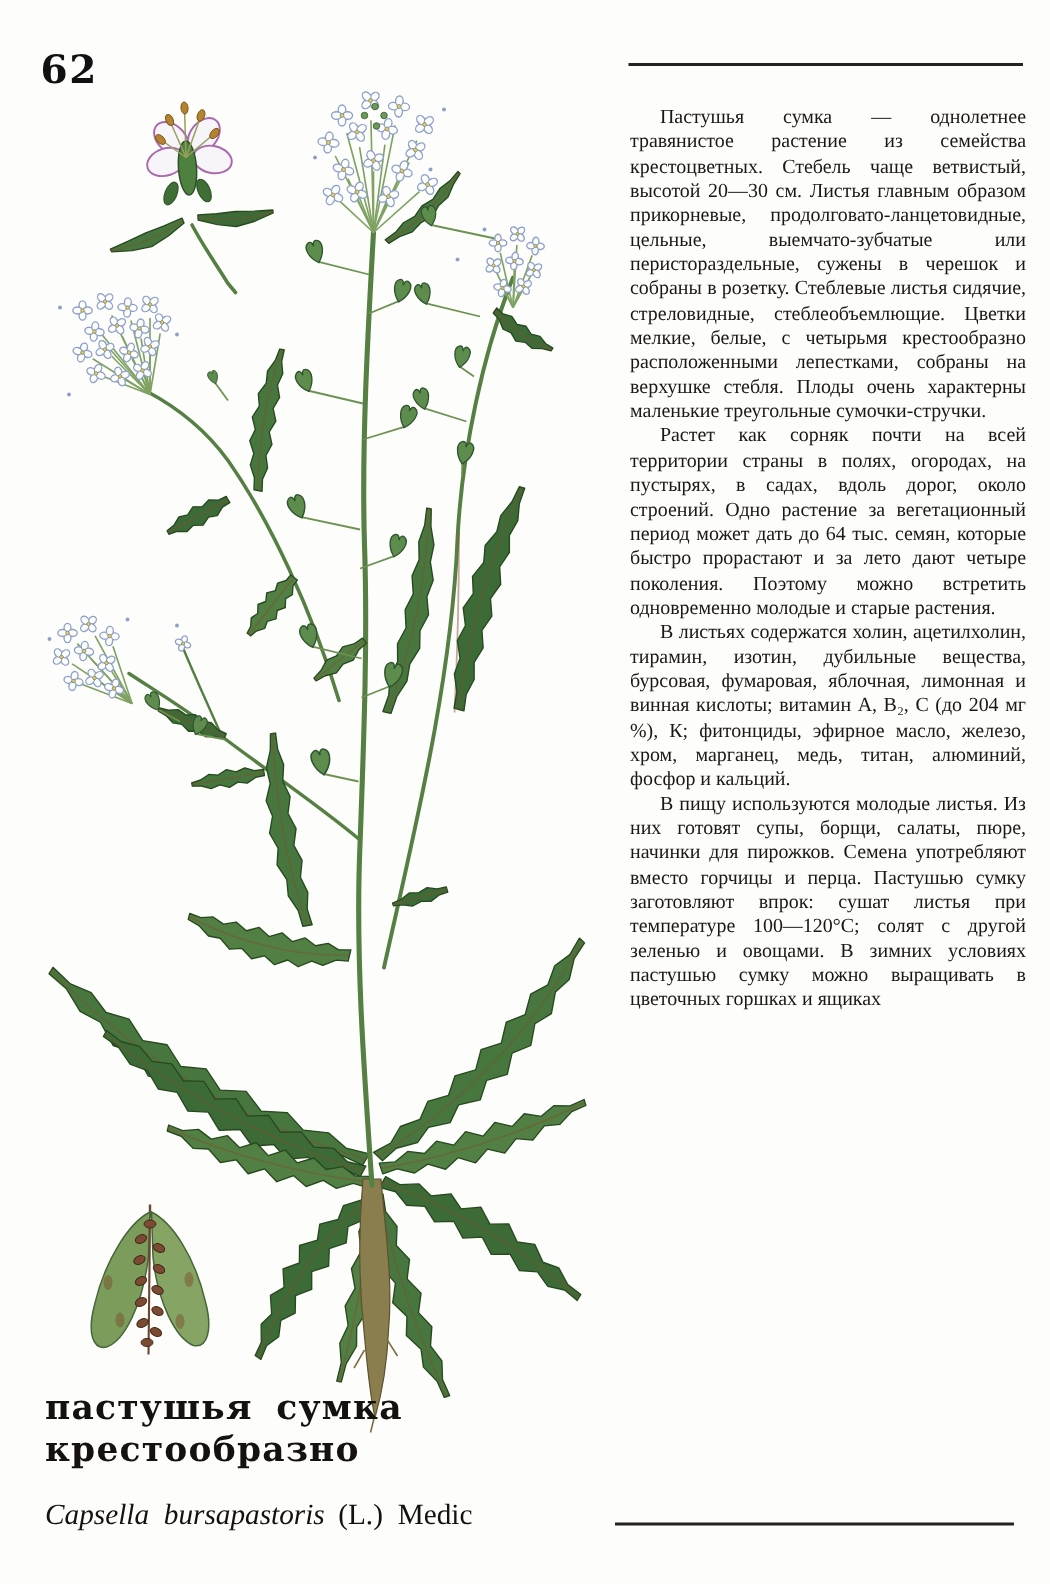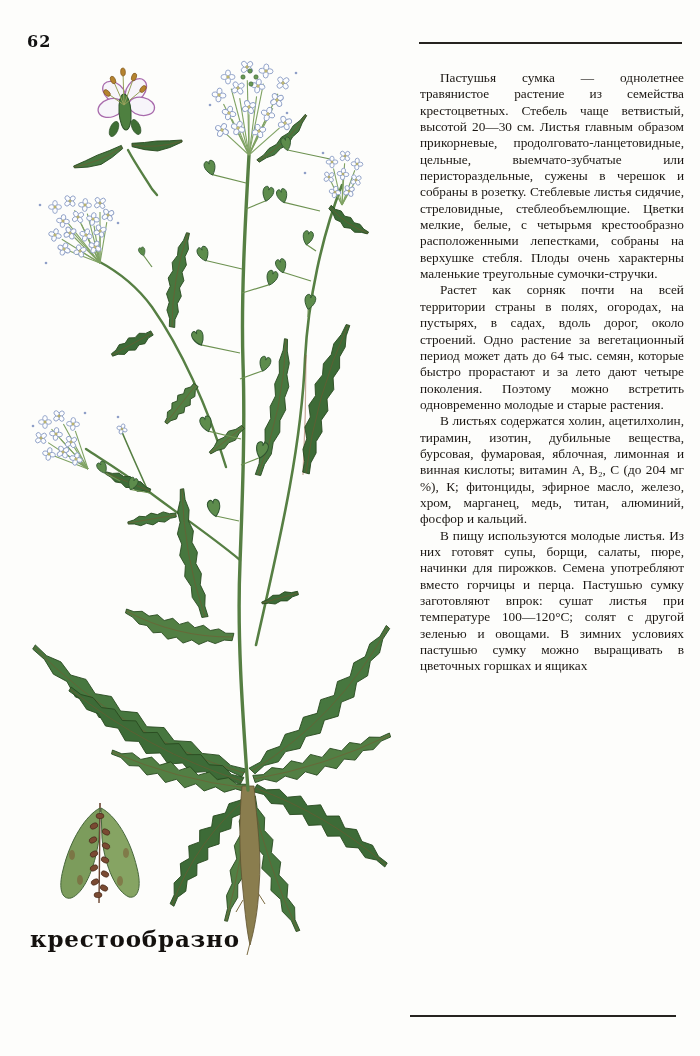--- a/index.html
+++ b/index.html
@@ -4,21 +4,21 @@
 <style>
   html,body{margin:0;padding:0;background:#9a9a9a;}
   .page{
     position:relative;width:700px;height:1056px;margin:0 auto;
     background:#fdfdfb;overflow:hidden;
     font-family:"Liberation Serif","DejaVu Serif",serif;color:#181512;
   }
   .page-number{
     position:absolute;left:27px;top:32px;
     font-family:"DejaVu Serif","Liberation Serif",serif;
-    font-weight:bold;font-size:16px;letter-spacing:1px;color:#111;
+    font-weight:bold;font-size:26px;letter-spacing:1px;color:#111;
   }
   .rule{position:absolute;background:#26231f;}
   .rule-top{left:419px;top:42px;width:263px;height:2px;}
   .rule-bottom{left:410px;top:1015px;width:266px;height:2px;}
   .text-col{
     position:absolute;left:420px;top:70px;width:264px;
     font-size:13.3px;line-height:16.35px;text-align:justify;color:#1b1713;
   }
   .text-col p{margin:0;text-indent:1.5em;}
   .illustration{position:absolute;left:0;top:55px;}
@@ -577,19 +577,23 @@
     </svg>
 
   <div class="text-col">
     <p>Пастушья сумка — однолетнее травянистое растение из семейства крестоцветных. Стебель чаще ветвистый, высотой 20—30 см. Листья главным образом прикорневые, продолговато-ланцетовидные, цельные, выемчато-зубчатые или перистораздельные, сужены в черешок и собраны в розетку. Стеблевые листья сидячие, стреловидные, стеблеобъемлющие. Цветки мелкие, белые, с четырьмя крестообразно расположенными лепестками, собраны на верхушке стебля. Плоды очень характерны маленькие треугольные сумочки-стручки.</p>
     <p>Растет как сорняк почти на всей территории страны в полях, огородах, на пустырях, в садах, вдоль дорог, около строений. Одно растение за вегетационный период может дать до 64 тыс. семян, которые быстро прорастают и за лето дают четыре поколения. Поэтому можно встретить одновременно молодые и старые растения.</p>
     <p>В листьях содержатся холин, ацетилхолин, тирамин, изотин, дубильные вещества, бурсовая, фумаровая, яблочная, лимонная и винная кислоты; витамин А, В₂, С (до 204 мг %), К; фитонциды, эфирное масло, железо, хром, марганец, медь, титан, алюминий, фосфор и кальций.</p>
     <p>В пищу используются молодые листья. Из них готовят супы, борщи, салаты, пюре, начинки для пирожков. Семена употребляют вместо горчицы и перца. Пастушью сумку заготовляют впрок: сушат листья при температуре 100—120°С; солят с другой зеленью и овощами. В зимних условиях пастушью сумку можно выращивать в цветочных горшках и ящиках</p>
   </div>
 
   <div class="title">
+    <div>пастушья сумка</div>
     <div>крестообразно</div>
   </div>
 
+  <div class="latin">
+    <span class="it">Capsella bursapastoris</span><span>(L.) Medic</span>
+  </div>
 
   <div class="rule rule-bottom"></div>
 
 </div>
 
 </body></html>

